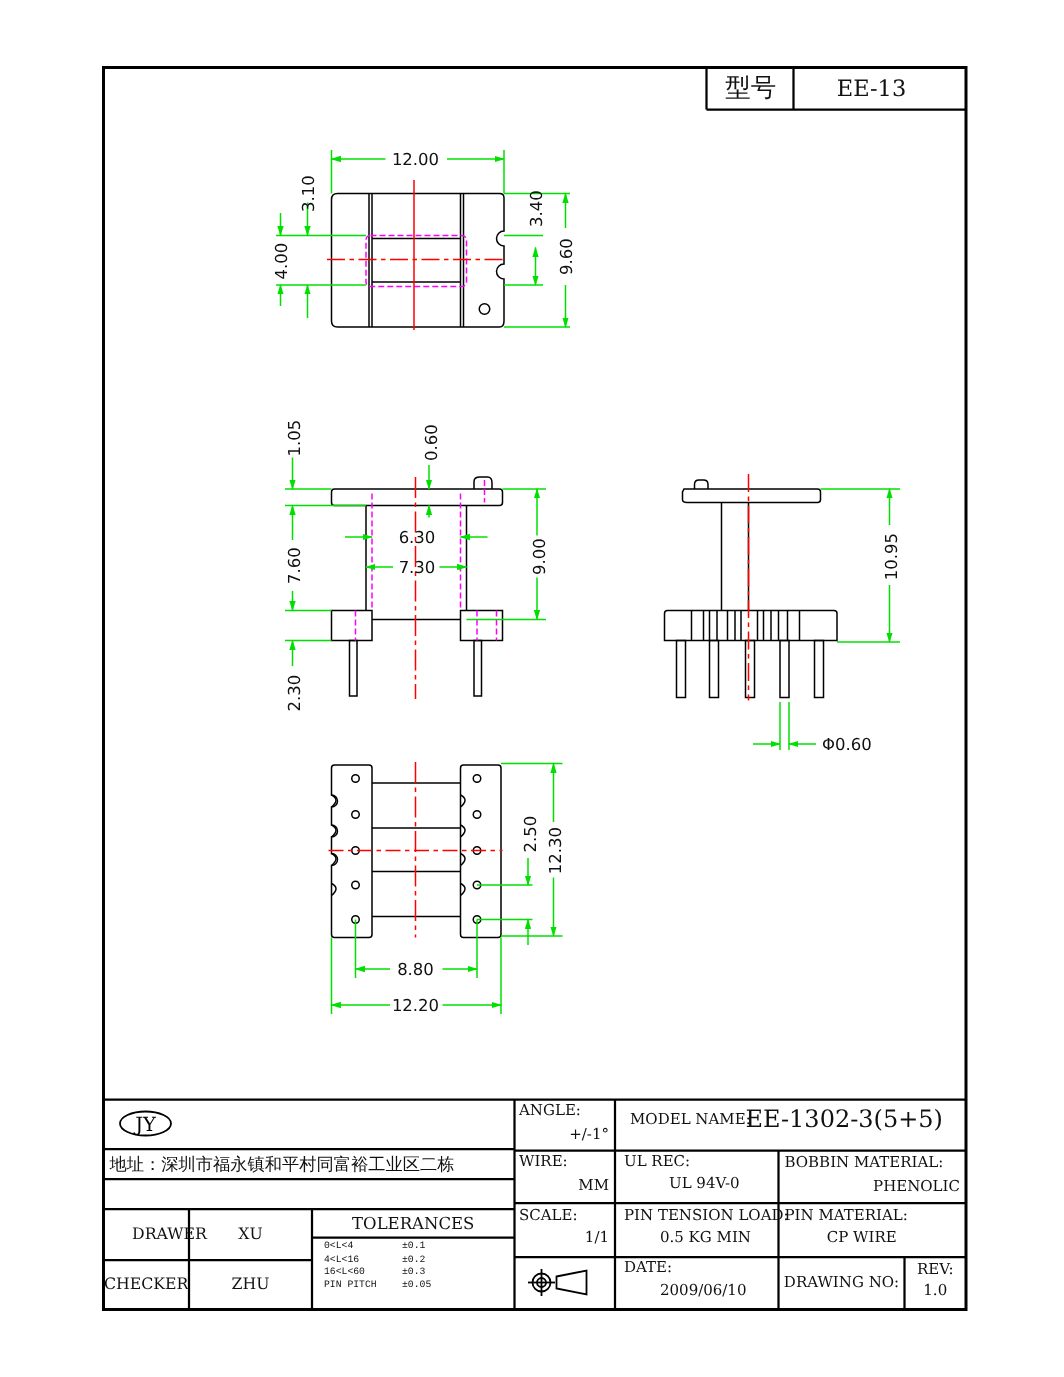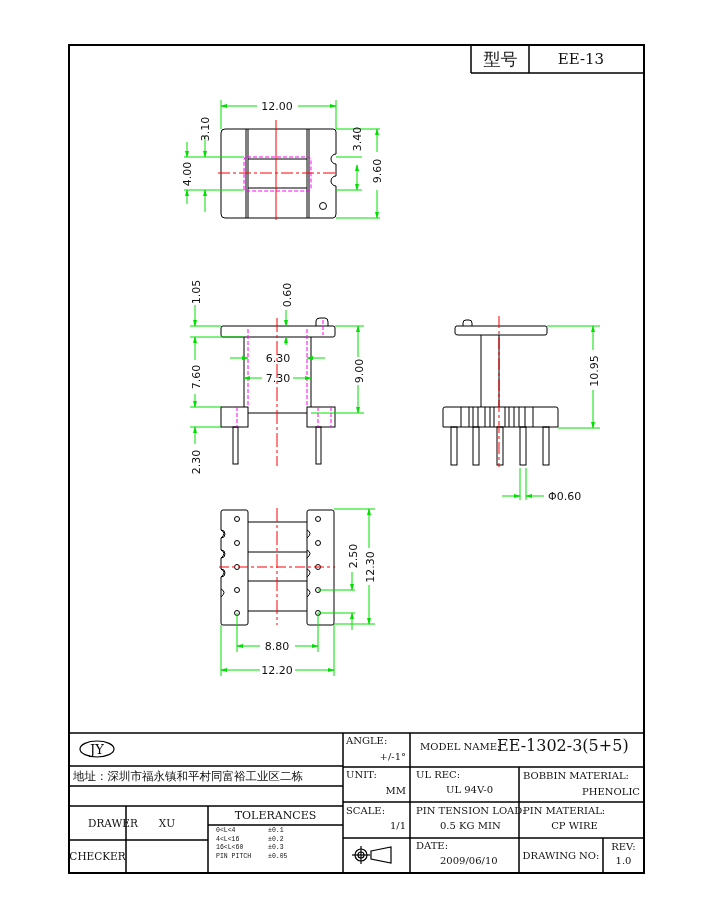--- a/index.html
+++ b/index.html
@@ -246,36 +246,37 @@
 
 <div class="cell" style="left:472px;top:46px;width:57px;height:27px;font-size:17px;text-align:center;line-height:27px;">型号</div>
 <div class="cell serif" style="left:530px;top:46px;width:102px;height:27px;font-size:15px;text-align:center;line-height:27px;">EE-13</div>
 
 
 <div class="cell" style="left:73px;top:767px;width:270px;height:19px;font-size:11.5px;line-height:19px;white-space:nowrap;">地址：深圳市福永镇和平村同富裕工业区二栋</div>
 
 <div class="cell serif" style="left:69px;top:807px;width:57px;height:33px;font-size:10.5px;text-align:center;line-height:33px;padding-left:19px;">DRAWER</div>
 <div class="cell serif" style="left:126px;top:807px;width:82px;height:33px;font-size:10.5px;text-align:center;line-height:33px;">XU</div>
 <div class="cell serif" style="left:69px;top:840px;width:57px;height:33px;font-size:10.5px;text-align:center;line-height:33px;">CHECKER</div>
+<div class="cell serif" style="left:126px;top:840px;width:82px;height:33px;font-size:10.5px;text-align:center;line-height:33px;">ZHU</div>
 
 <div class="cell serif" style="left:208px;top:807px;width:135px;height:18px;font-size:11px;text-align:center;line-height:18px;">TOLERANCES</div>
 <div class="cell mono" style="left:216px;top:827px;width:125px;font-size:6.5px;line-height:8.6px;">
   <div><span style="display:inline-block;width:52px">0&lt;L&lt;4</span><span>±0.1</span></div>
   <div><span style="display:inline-block;width:52px">4&lt;L&lt;16</span><span>±0.2</span></div>
   <div><span style="display:inline-block;width:52px">16&lt;L&lt;60</span><span>±0.3</span></div>
   <div><span style="display:inline-block;width:52px">PIN PITCH</span><span>±0.05</span></div>
 </div>
 
 
 <div class="cell serif" style="left:346px;top:735px;font-size:10px;">ANGLE:</div>
 <div class="cell serif" style="left:346px;top:751px;width:60px;font-size:10px;text-align:right;">+/-1°</div>
 <div class="cell serif" style="left:420px;top:741px;font-size:10px;">MODEL NAME:</div>
 <div class="cell serif" style="left:497px;top:736px;font-size:16px;">EE-1302-3(5+5)</div>
 
-<div class="cell serif" style="left:346px;top:769px;font-size:10px;">UNIT:</div>
+<div class="cell serif" style="left:346px;top:769px;font-size:10px;">WIRE:</div>
 <div class="cell serif" style="left:346px;top:785px;width:60px;font-size:10px;text-align:right;">MM</div>
 <div class="cell serif" style="left:416px;top:769px;font-size:10px;">UL REC:</div>
 <div class="cell serif" style="left:446px;top:784px;font-size:10px;">UL 94V-0</div>
 <div class="cell serif" style="left:523px;top:770px;font-size:10px;">BOBBIN MATERIAL:</div>
 <div class="cell serif" style="left:523px;top:786px;width:117px;font-size:10px;text-align:right;">PHENOLIC</div>
 
 <div class="cell serif" style="left:346px;top:805px;font-size:10px;">SCALE:</div>
 <div class="cell serif" style="left:346px;top:820px;width:60px;font-size:10px;text-align:right;">1/1</div>
 <div class="cell serif" style="left:416px;top:805px;font-size:10px;">PIN TENSION LOAD:</div>
 <div class="cell serif" style="left:440px;top:820px;font-size:10px;">0.5 KG MIN</div>

